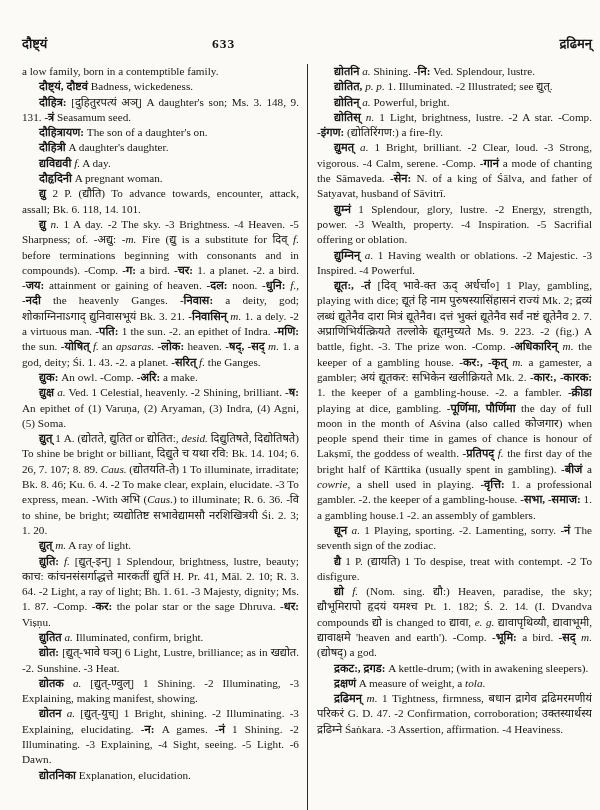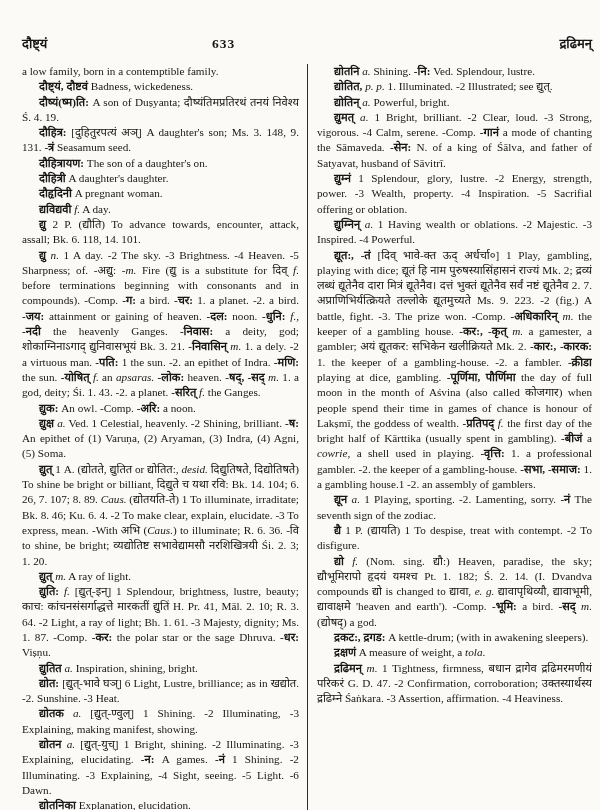--- a/index.html
+++ b/index.html
@@ -37,43 +37,43 @@
 <div class="page">
   <div class="header">
     <span class="hl">दौष्ट्यं</span>
     <span class="hc">633</span>
     <span class="hr">द्रढिमन्</span>
   </div>
   <div class="columns">
     <div class="col left">
         <p class="entry cont"><span>a low family, born in a contemptible family.</span></p>
         <p class="entry"><span class="b">दौष्ट्यं, दौष्टवं</span><span> Badness, wickedeness.</span></p>
-        <p class="entry"><span class="b">दौष्यं(ष्म)ति:</span><span> A son of Duṣyanta; दौष्यंतिमप्रतिरथं तनयं निवेश्य Ś. 4. 19.</span></p>
         <p class="entry"><span class="b">दौहित्र:</span><span> [दुहितुरपत्यं अञ्] A daughter's son; Ms. 3. 148, 9. 131. </span><span class="b">-त्रं</span><span> Seasamum seed.</span></p>
         <p class="entry"><span class="b">दौहित्रायण:</span><span> The son of a daughter's on.</span></p>
         <p class="entry"><span class="b">दौहित्री</span><span> A daughter's daughter.</span></p>
+        <p class="entry"><span class="b">द्यविद्यवी</span><span> </span><span class="i">f.</span><span> A day.</span></p>
         <p class="entry"><span class="b">दौहृदिनी</span><span> A pregnant woman.</span></p>
-        <p class="entry"><span class="b">द्यविद्यवी</span><span> </span><span class="i">f.</span><span> A day.</span></p>
         <p class="entry"><span class="b">द्यु</span><span> 2 P. (द्यौति) To advance towards, encounter, attack, assall; Bk. 6. 118, 14. 101.</span></p>
         <p class="entry"><span class="b">द्यु</span><span> </span><span class="i">n.</span><span> 1 A day. -2 The sky. -3 Brightness. -4 Heaven. -5 Sharpness; of. -अद्यु: </span><span class="i">-m.</span><span> Fire (द्यु is a substitute for दिव् </span><span class="i">f.</span><span> before terminations beginning with consonants and in compounds). -Comp. </span><span class="b">-ग:</span><span> a bird. </span><span class="b">-चर:</span><span> 1. a planet. -2. a bird. </span><span class="b">-जय:</span><span> attainment or gaining of heaven. </span><span class="b">-दल:</span><span> noon. </span><span class="b">-धुनि:</span><span> </span><span class="i">f.,</span><span> </span><span class="b">-नदी</span><span> the heavenly Ganges. </span><span class="b">-निवास:</span><span> a deity, god; शोकाग्निनाऽगाद् द्युनिवासभूयं Bk. 3. 21. </span><span class="b">-निवासिन्</span><span> </span><span class="i">m.</span><span> 1. a dely. -2 a virtuous man. </span><span class="b">-पति:</span><span> 1 the sun. -2. an epithet of Indra. </span><span class="b">-मणि:</span><span> the sun. </span><span class="b">-योषित्</span><span> </span><span class="i">f.</span><span> an </span><span class="i">apsaras.</span><span> </span><span class="b">-लोक:</span><span> heaven. </span><span class="b">-षद्, -सद्</span><span> </span><span class="i">m.</span><span> 1. a god, deity; Śi. 1. 43. -2. a planet. </span><span class="b">-सरित्</span><span> </span><span class="i">f.</span><span> the Ganges.</span></p>
-        <p class="entry"><span class="b">द्युक:</span><span> An owl. -Comp. </span><span class="b">-अरि:</span><span> a noon.</span></p>
+        <p class="entry"><span class="b">द्युक:</span><span> An owl. -Comp. </span><span class="b">-अरि:</span><span> a make.</span></p>
         <p class="entry"><span class="b">द्युक्ष</span><span> </span><span class="i">a.</span><span> Ved. 1 Celestial, heavenly. -2 Shining, brilliant. </span><span class="b">-ष:</span><span> An epithet of (1) Varuṇa, (2) Aryaman, (3) Indra, (4) Agni, (5) Soma.</span></p>
         <p class="entry"><span class="b">द्युत्</span><span> 1 A. (द्योतते, द्युतित or द्योतित:, </span><span class="i">desid.</span><span> दिद्युतिषते, दिद्योतिषते) To shine be bright or billiant, दिद्युते च यथा रवि: Bk. 14. 104; 6. 26, 7. 107; 8. 89. </span><span class="i">Caus.</span><span> (द्योतयति-ते) 1 To illuminate, irraditate; Bk. 8. 46; Ku. 6. 4. -2 To make clear, explain, elucidate. -3 To express, mean. -With अभि (</span><span class="i">Caus.</span><span>) to illuminate; R. 6. 36. -वि to shine, be bright; व्यद्योतिष्ट सभावेद्यामसौ नरशिखित्रयी Śi. 2. 3; 1. 20.</span></p>
         <p class="entry"><span class="b">द्युत्</span><span> </span><span class="i">m.</span><span> A ray of light.</span></p>
         <p class="entry"><span class="b">द्युति:</span><span> </span><span class="i">f.</span><span> [द्युत्-इन्] 1 Splendour, brightness, lustre, beauty; काच: कांचनसंसर्गाद्धत्ते मारकतीं द्युतिं H. Pr. 41, Māl. 2. 10; R. 3. 64. -2 Light, a ray of light; Bh. 1. 61. -3 Majesty, dignity; Ms. 1. 87. -Comp. </span><span class="b">-कर:</span><span> the polar star or the sage Dhruva. </span><span class="b">-धर:</span><span> Viṣṇu.</span></p>
-        <p class="entry"><span class="b">द्युतित</span><span> </span><span class="i">a.</span><span> Inspiration, shining, bright.</span></p>
+        <p class="entry"><span class="b">द्युतित</span><span> </span><span class="i">a.</span><span> Illuminated, confirm, bright.</span></p>
         <p class="entry"><span class="b">द्योत:</span><span> [द्युत्-भावे घञ्] 6 Light, Lustre, brilliance; as in खद्योत. -2. Sunshine. -3 Heat.</span></p>
         <p class="entry"><span class="b">द्योतक</span><span> </span><span class="i">a.</span><span> [द्युत्-ण्वुल्] 1 Shining. -2 Illuminating, -3 Explaining, making manifest, showing.</span></p>
         <p class="entry"><span class="b">द्योतन</span><span> </span><span class="i">a.</span><span> [द्युत्-युच्] 1 Bright, shining. -2 Illuminating. -3 Explaining, elucidating. </span><span class="b">-न:</span><span> A games. </span><span class="b">-नं</span><span> 1 Shining. -2 Illuminating. -3 Explaining, -4 Sight, seeing. -5 Light. -6 Dawn.</span></p>
         <p class="entry"><span class="b">द्योतनिका</span><span> Explanation, elucidation.</span></p>
       </div>
     <div class="col right">
         <p class="entry"><span class="b">द्योतनि</span><span> </span><span class="i">a.</span><span> Shining. </span><span class="b">-नि:</span><span> Ved. Splendour, lustre.</span></p>
         <p class="entry"><span class="b">द्योतित,</span><span> </span><span class="i">p. p.</span><span> 1. Illuminated. -2 Illustrated; see द्युत्.</span></p>
         <p class="entry"><span class="b">द्योतिन्</span><span> </span><span class="i">a.</span><span> Powerful, bright.</span></p>
+        <p class="entry"><span class="b">द्योतिस्</span><span> </span><span class="i">n.</span><span> 1 Light, brightness, lustre. -2 A star. -Comp. </span><span class="b">-इंगण:</span><span> (द्योतिरिंगण:) a fire-fly.</span></p>
         <p class="entry"><span class="b">द्युमत्</span><span> </span><span class="i">a.</span><span> 1 Bright, brilliant. -2 Clear, loud. -3 Strong, vigorous. -4 Calm, serene. -Comp. </span><span class="b">-गानं</span><span> a mode of chanting the Sāmaveda. </span><span class="b">-सेन:</span><span> N. of a king of Śālva, and father of Satyavat, husband of Sāvitrī.</span></p>
         <p class="entry"><span class="b">द्युम्नं</span><span> 1 Splendour, glory, lustre. -2 Energy, strength, power. -3 Wealth, property. -4 Inspiration. -5 Sacrifial offering or oblation.</span></p>
         <p class="entry"><span class="b">द्युम्निन्</span><span> </span><span class="i">a.</span><span> 1 Having wealth or oblations. -2 Majestic. -3 Inspired. -4 Powerful.</span></p>
         <p class="entry"><span class="b">द्यूत:, -तं</span><span> [दिव् भावे-क्त ऊद् अर्धर्चा०] 1 Play, gambling, playing with dice; द्यूतं हि नाम पुरुषस्यासिंहासनं राज्यं Mk. 2; द्रव्यं लब्धं द्यूतेनैव दारा मित्रं द्यूतेनैव। दत्तं भुक्तं द्यूतेनैव सर्वं नष्टं द्यूतेनैव 2. 7. अप्राणिभिर्यत्क्रियते तल्लोके द्यूतमुच्यते Ms. 9. 223. -2 (fig.) A battle, fight. -3. The prize won. -Comp. </span><span class="b">-अधिकारिन्</span><span> </span><span class="i">m.</span><span> the keeper of a gambling house. </span><span class="b">-कर:, -कृत्</span><span> </span><span class="i">m.</span><span> a gamester, a gambler; अयं द्यूतकर: सभिकेन खलीक्रियते Mk. 2. </span><span class="b">-कार:, -कारक:</span><span> 1. the keeper of a gambling-house. -2. a fambler. </span><span class="b">-क्रीडा</span><span> playing at dice, gambling. </span><span class="b">-पूर्णिमा, पौर्णिमा</span><span> the day of full moon in the month of Aśvina (also called कोजगार) when people spend their time in games of chance is honour of Lakṣmī, the goddess of wealth. </span><span class="b">-प्रतिपद्</span><span> </span><span class="i">f.</span><span> the first day of the bright half of Kārttika (usually spent in gambling). </span><span class="b">-बीजं</span><span> a </span><span class="i">cowrie,</span><span> a shell used in playing. </span><span class="b">-वृत्ति:</span><span> 1. a professional gambler. -2. the keeper of a gambling-house. </span><span class="b">-सभा, -समाज:</span><span> 1. a gambling house.1 -2. an assembly of gamblers.</span></p>
         <p class="entry"><span class="b">द्यून</span><span> </span><span class="i">a.</span><span> 1 Playing, sporting. -2. Lamenting, sorry. </span><span class="b">-नं</span><span> The seventh sign of the zodiac.</span></p>
         <p class="entry"><span class="b">द्यै</span><span> 1 P. (द्यायति) 1 To despise, treat with contempt. -2 To disfigure.</span></p>
         <p class="entry"><span class="b">द्यो</span><span> </span><span class="i">f.</span><span> (Nom. sing. द्यौ:) Heaven, paradise, the sky; द्यौभूमिरापो हृदयं यमश्च Pt. 1. 182; Ś. 2. 14. (I. Dvandva compounds द्यो is changed to द्यावा, </span><span class="i">e. g.</span><span> द्यावापृथिव्यौ, द्यावाभूमी, द्यावाक्षमे 'heaven and earth'). -Comp. </span><span class="b">-भूमि:</span><span> a bird. </span><span class="b">-सद्</span><span> </span><span class="i">m.</span><span> (द्योषद्) a god.</span></p>
         <p class="entry"><span class="b">द्रकट:, द्रगड:</span><span> A kettle-drum; (with in awakening sleepers).</span></p>
         <p class="entry"><span class="b">द्रक्षणं</span><span> A measure of weight, a </span><span class="i">tola</span><span>.</span></p>
         <p class="entry"><span class="b">द्रढिमन्</span><span> </span><span class="i">m.</span><span> 1 Tightness, firmness, बधान द्रागेव द्रढिमरमणीयं परिकरं G. D. 47. -2 Confirmation, corroboration; उक्तस्यार्थस्य द्रढिम्ने Śaṅkara. -3 Assertion, affirmation. -4 Heaviness.</span></p>

